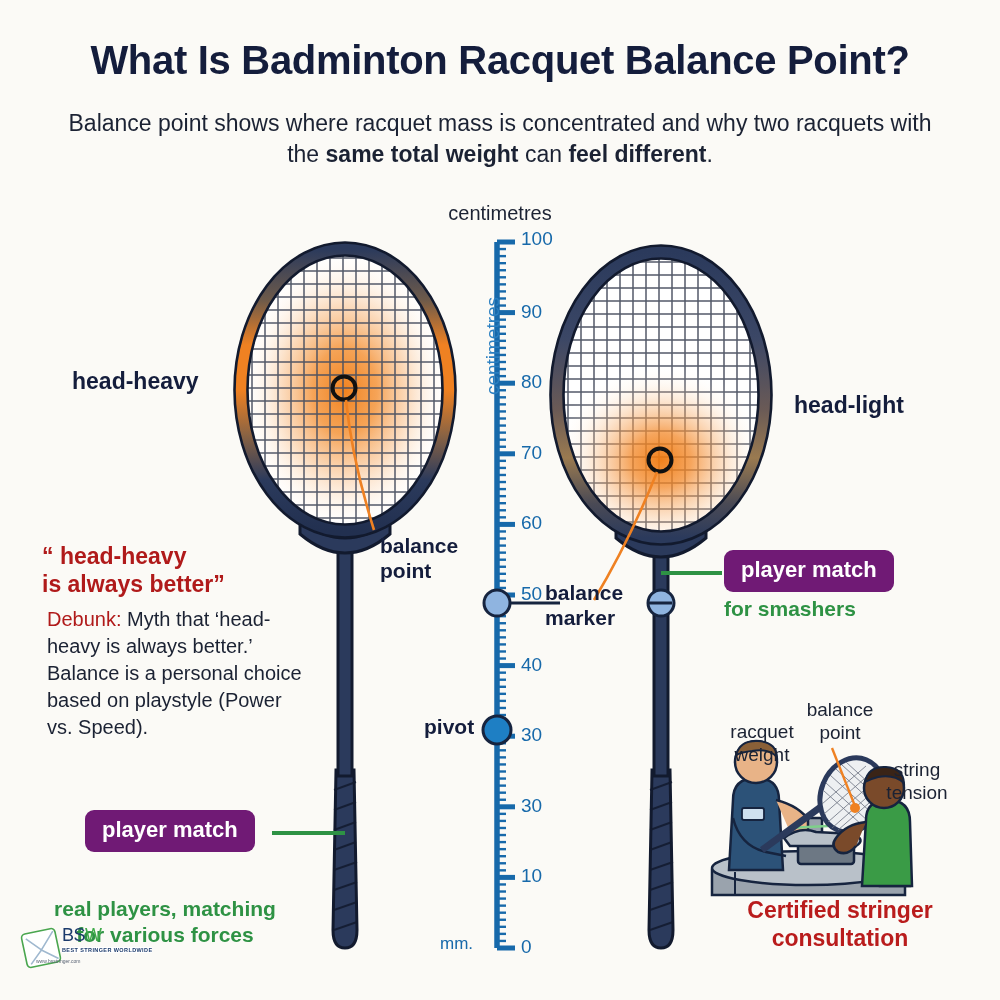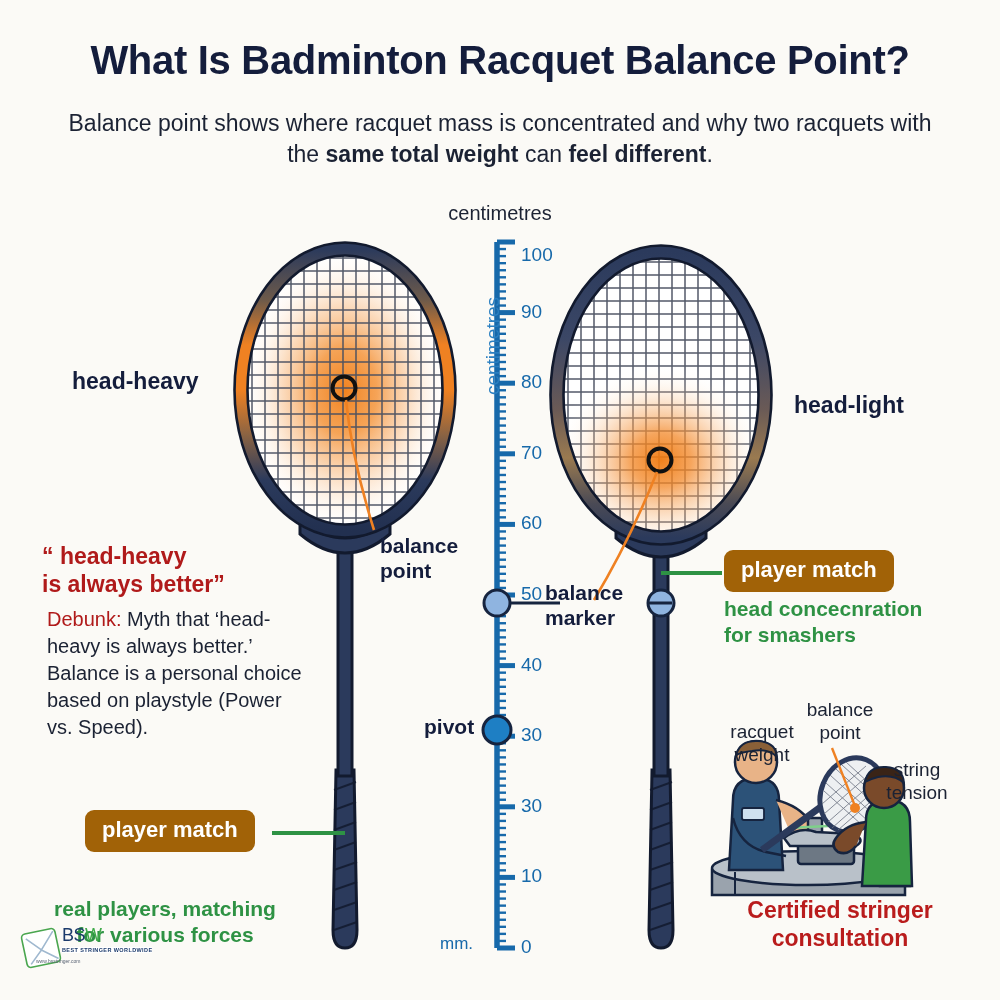--- a/index.html
+++ b/index.html
@@ -105,21 +105,21 @@
   #myth-body {
     left: 47px; top: 606px; width: 258px;
     font-size: 20px;
     line-height: 27px;
     color: #1b2233;
   }
   #myth-body .debunk { color: #b01a1a; }
 
   
   .badge {
-    background: #a16207;
+    background: #701a75;
     color: #ffffff;
     font-size: 22px;
     font-weight: bold;
     padding: 7px 17px 9px 17px;
     border-radius: 9px;
     display: inline-block;
     white-space: nowrap;
   }
   #badge-left-wrap { left: 85px; top: 810px; }
   #badge-right-wrap { left: 724px; top: 550px; }
@@ -552,21 +552,21 @@
 
   <div class="abs side-label" id="head-heavy-label">head-heavy</div>
   <div class="abs side-label" id="head-light-label">head-light</div>
 
   <div class="abs" id="ruler-caption">centimetres</div>
   <div class="abs" id="ruler-axis-title">centimetres</div>
   <div class="abs" id="mm-label">mm.</div>
   <div class="abs" id="pivot-label">pivot</div>
 
   <div id="ruler-tick-labels">
-      <div class="abs tick-label" style="left: 521px; top: 244px;">100</div>
+      <div class="abs tick-label" style="left: 521px; top: 228px;">100</div>
       <div class="abs tick-label" style="left: 521px; top: 300.6px;">90</div>
       <div class="abs tick-label" style="left: 521px; top: 371.2px;">80</div>
       <div class="abs tick-label" style="left: 521px; top: 441.8px;">70</div>
       <div class="abs tick-label" style="left: 521px; top: 512.4px;">60</div>
       <div class="abs tick-label" style="left: 521px; top: 583px;">50</div>
       <div class="abs tick-label" style="left: 521px; top: 653.6px;">40</div>
       <div class="abs tick-label" style="left: 521px; top: 724.2px;">30</div>
       <div class="abs tick-label" style="left: 521px; top: 794.8px;">30</div>
       <div class="abs tick-label" style="left: 521px; top: 865.4px;">10</div>
       <div class="abs tick-label" style="left: 521px; top: 936px;">0</div>
@@ -596,21 +596,20 @@
   </div>
   <div class="abs badge-sub" id="badge-left-sub">
     <div>real players, matching</div>
     <div>for various forces</div>
   </div>
 
   <div class="abs" id="badge-right-wrap">
     <span class="badge">player match</span>
   </div>
   <div class="abs badge-sub" id="badge-right-sub">
-    <div>head concecnration</div>
     <div>for smashers</div>
   </div>
 
   <div class="abs illus-label" id="illus-racquet-weight">
     <div>racquet</div>
     <div>weight</div>
   </div>
   <div class="abs illus-label" id="illus-balance-point">
     <div>balance</div>
     <div>point</div>

